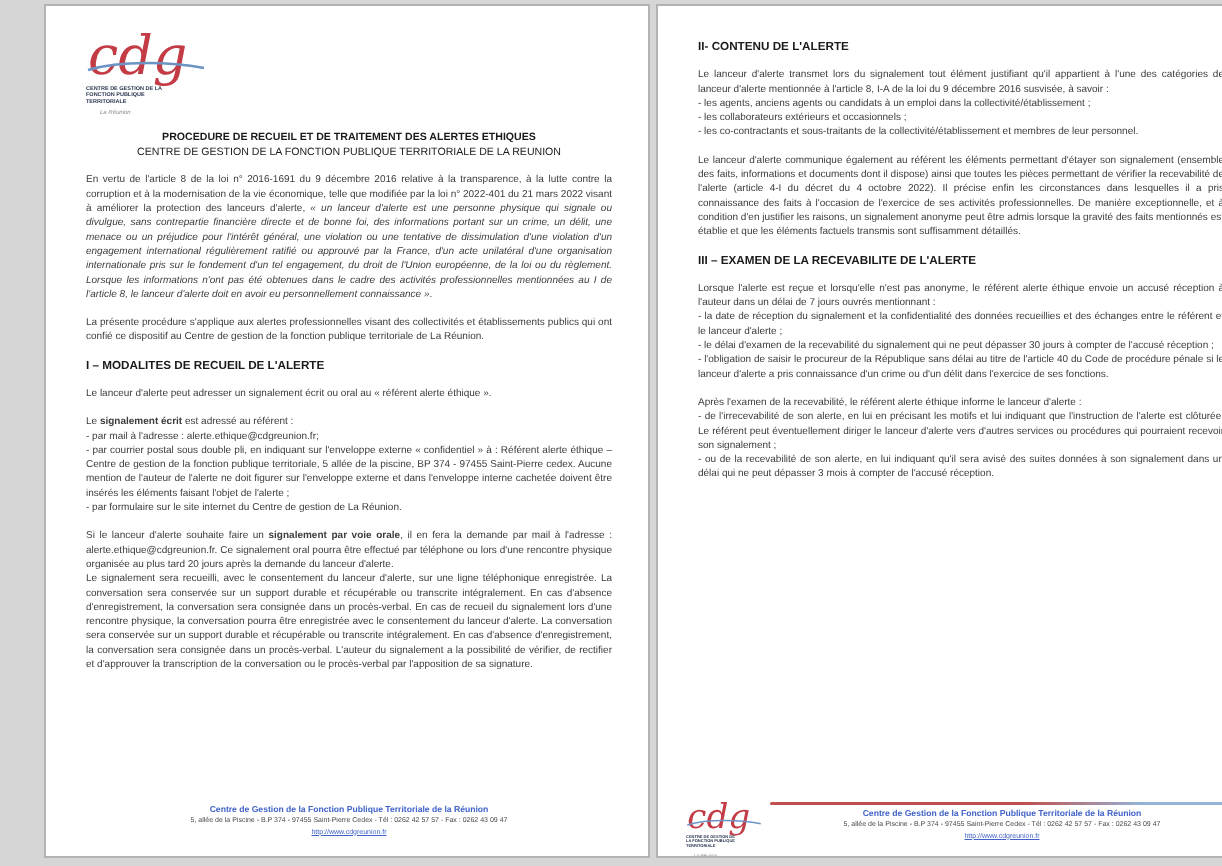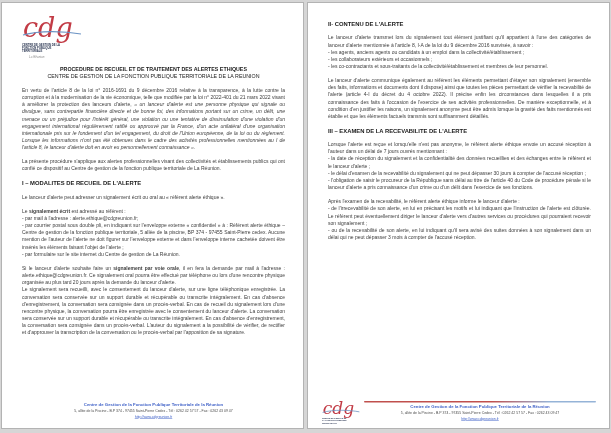--- a/index.html
+++ b/index.html
@@ -1,19 +1,19 @@
 <!DOCTYPE html>
 <html><head>
 <meta charset="utf-8">
 <style>
   html,body{margin:0;padding:0;background:#ffffff;}
   .screen{position:relative;width:611px;height:433px;background:#d6d6d6;overflow:hidden;
           font-family:"Liberation Sans",sans-serif;}
   .page{position:absolute;top:2px;width:303px;height:427px;background:#ffffff;
-        border:1px solid #b3b3b3;box-sizing:border-box;overflow:hidden;}
+        border:1px solid #b3b3b3;box-sizing:border-box;overflow:hidden;margin-left:21px;}
   .page--left{left:1px;}
   .page--right{left:307px;}
   .page-inner{width:606px;height:854px;transform:scale(0.5);transform-origin:0 0;
               position:relative;box-sizing:border-box;padding:22px 40px 0 40px;
               color:#3c3c3c;font-size:10px;line-height:14.3px;}
   .b{font-weight:bold;}
   .i{font-style:italic;}
 
   
   .logo{width:120px;}

